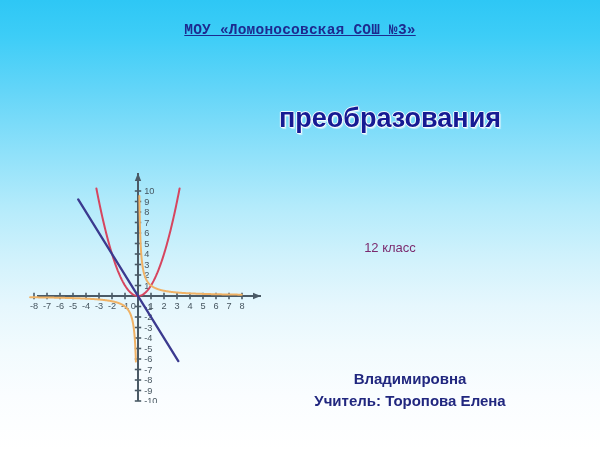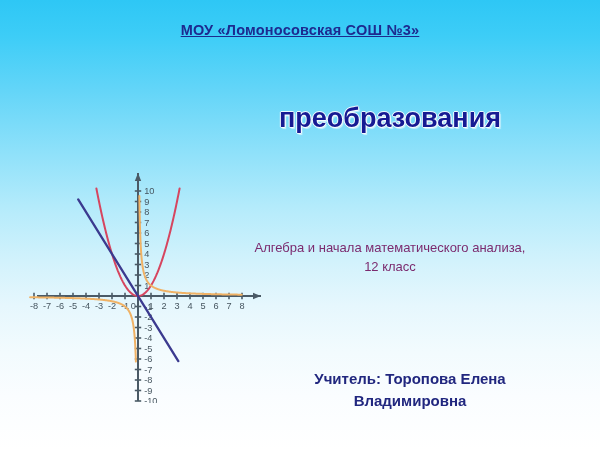--- a/index.html
+++ b/index.html
@@ -36,20 +36,21 @@
     left: 0;
     top: 22px;
     width: 600px;
     text-align: center;
     font-size: 14.5px;
     font-weight: bold;
     color: #1d2a8f;
     text-decoration: underline;
     letter-spacing: 0.2px;
     white-space: nowrap;
+    font-family: Liberation Mono, monospace;
   }
 
   
   #main-title {
     position: absolute;
     left: 215px;
     top: 103px;
     width: 350px;
     text-align: center;
     font-size: 27px;
@@ -215,22 +216,21 @@
           <path class="curve" d="M26.60 18.20 L76.65 99.05" stroke="#3b3a8f" stroke-width="1.15"></path>
         </g>
     </svg>
   </div>
 
   <div id="main-title">
     <span class="tline">преобразования</span>
   </div>
 
   <div id="subtitle">
-    <span class="sline">Алгебра и начала математического анализа,</span>
     <span class="sline">12 класс</span>
   </div>
 
   <div id="teacher">
+    <span class="tname">Владимировна</span>
     <span class="tname">Учитель: Торопова Елена</span>
-    <span class="tname">Владимировна</span>
   </div>
 
 </div>
 
 </body></html>

